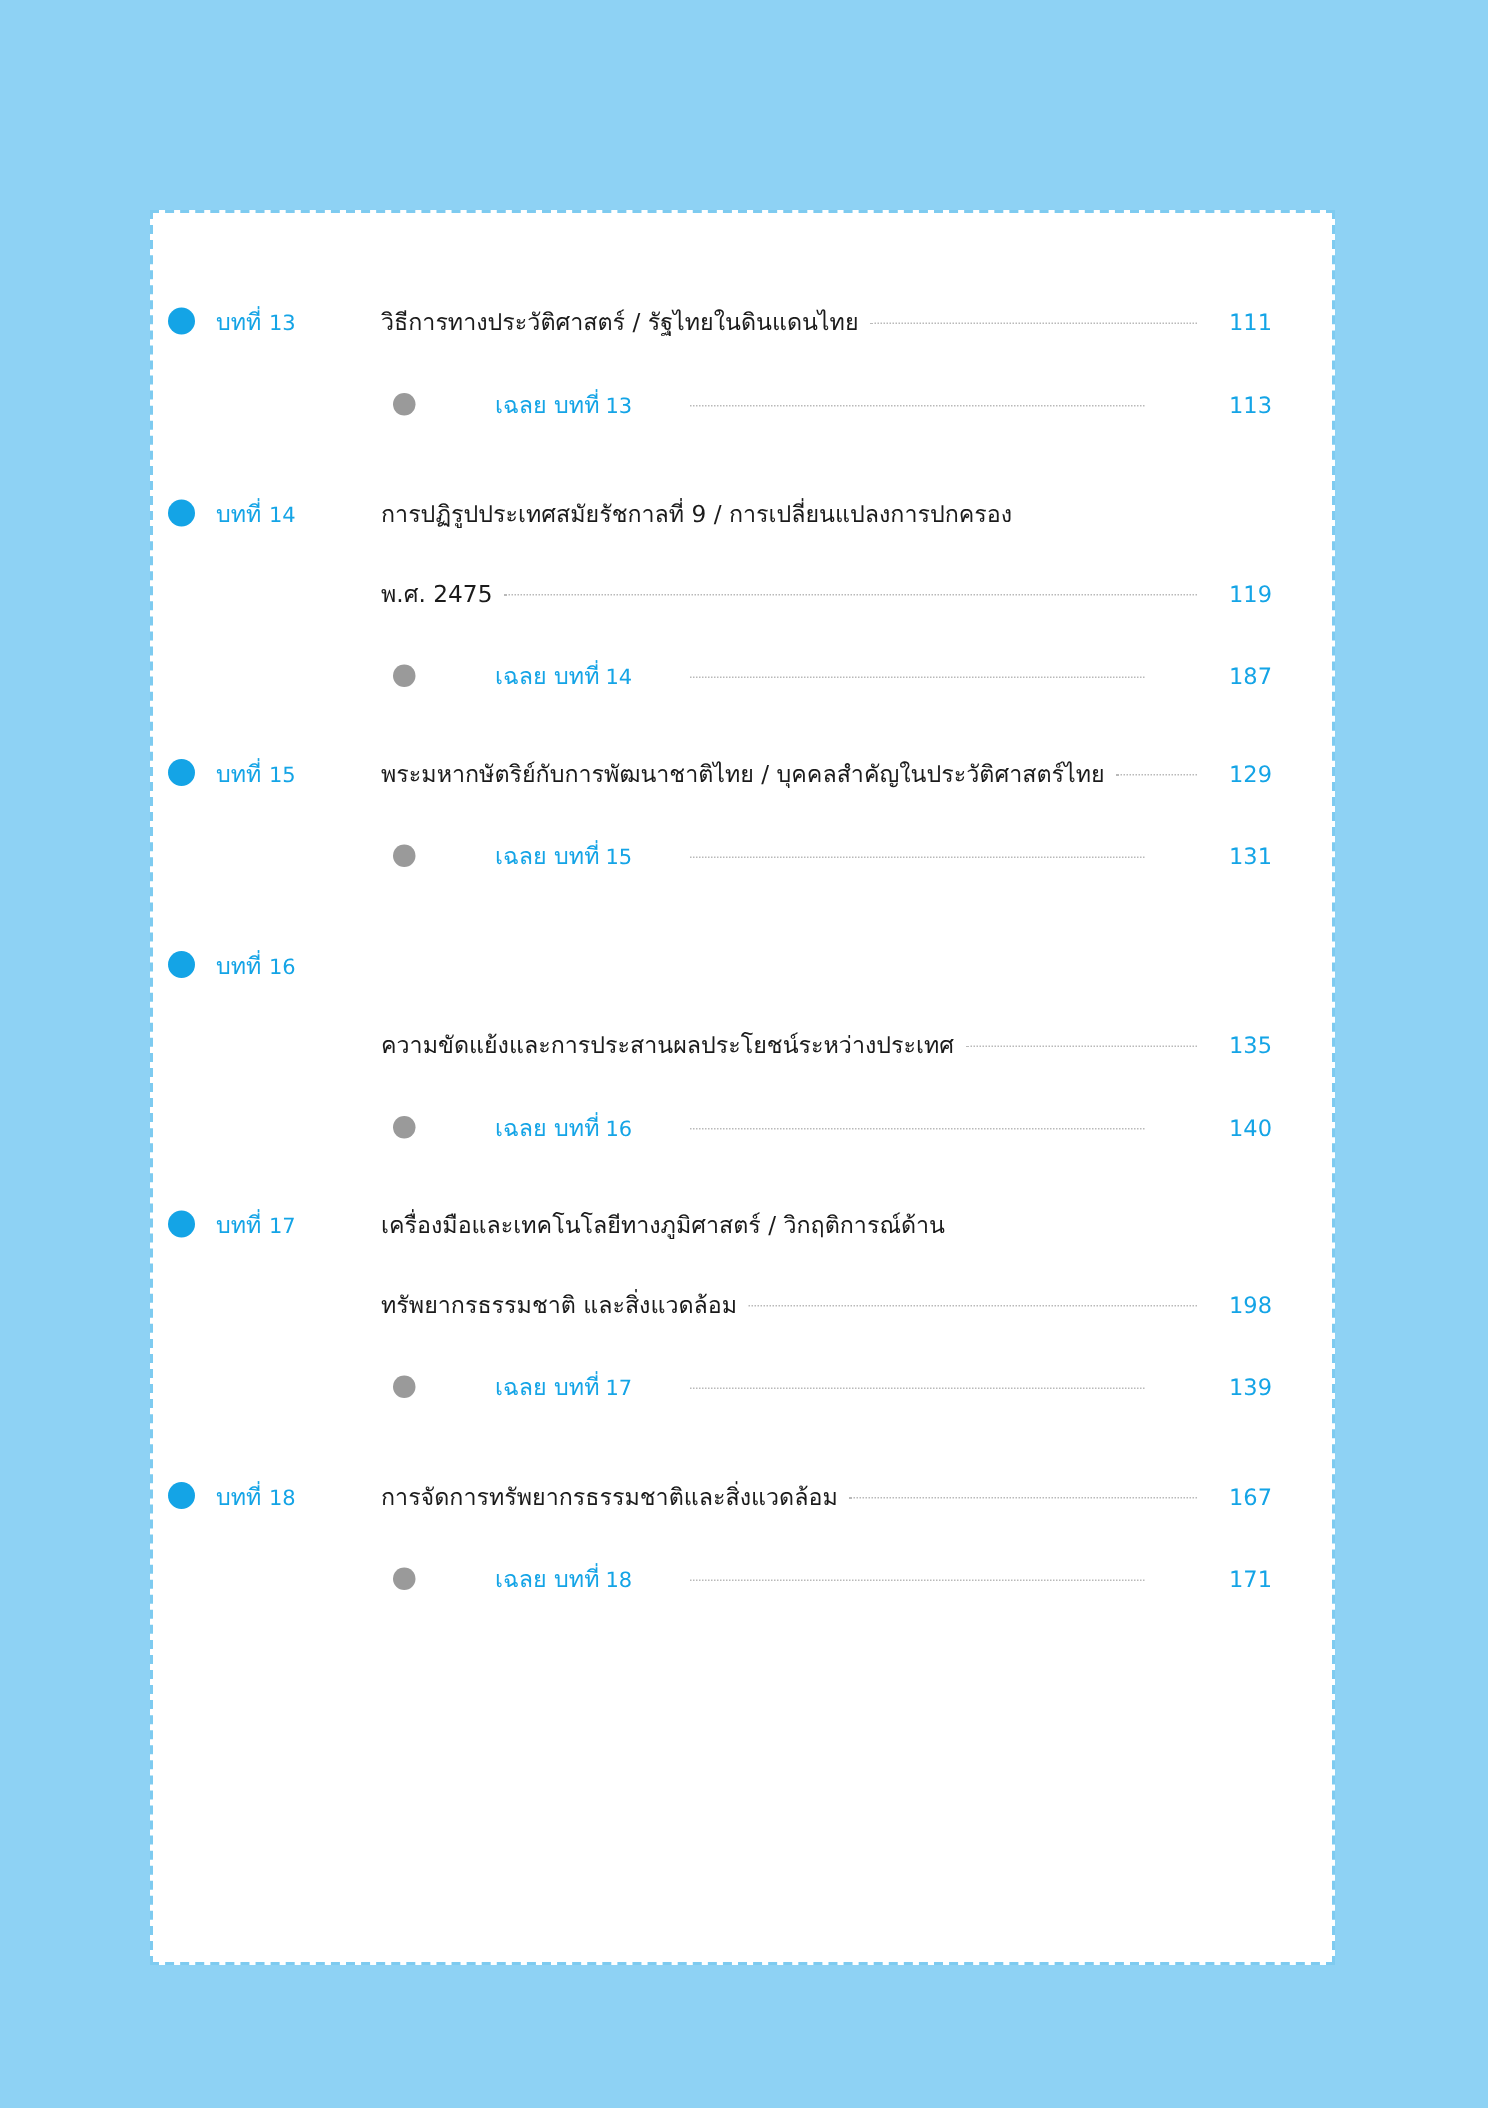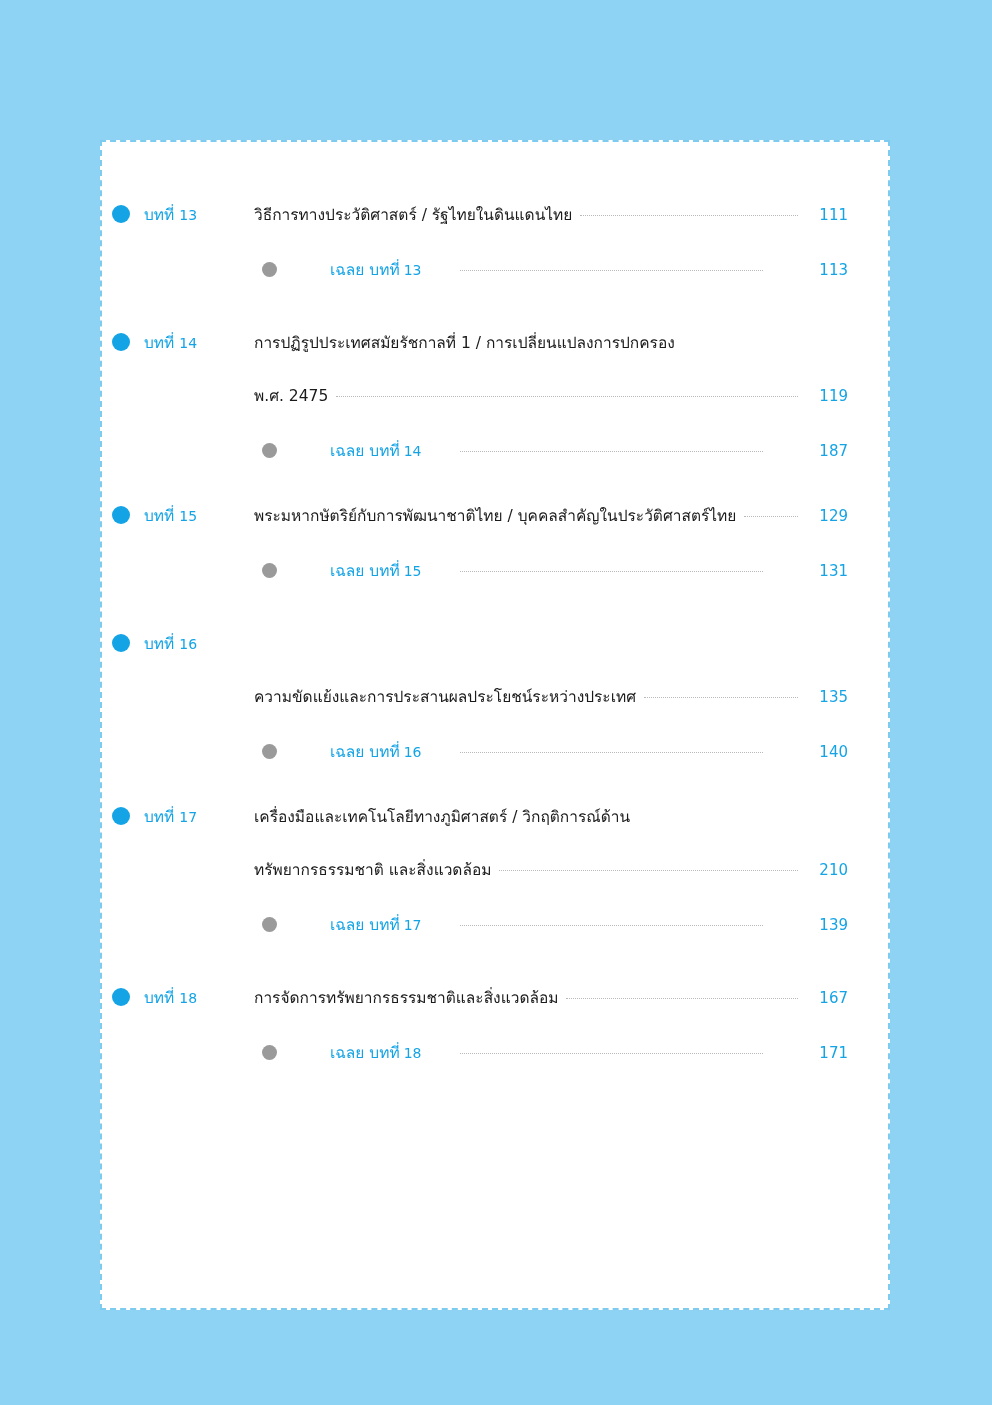--- a/index.html
+++ b/index.html
@@ -149,21 +149,21 @@
         <span class="dots"></span>
         <span class="pageno">113</span>
       </div>
     </div>
     <div class="gap-lg"></div>
 
     <div class="entry">
       <div class="row nodots">
         <span class="bullet"></span>
         <span class="chapno"><span>บทที่</span><span class="num">14</span></span>
-        <span class="title">การปฏิรูปประเทศสมัยรัชกาลที่ 1  /   การเปลี่ยนแปลงการปกครอง</span>
+        <span class="title">การปฏิรูปประเทศสมัยรัชกาลที่ 9  /   การเปลี่ยนแปลงการปกครอง</span>
         <span class="dots"></span>
         <span class="pageno"></span>
       </div>
       <div class="cont">
         <span class="spacer"></span>
         <span class="title">พ.ศ. 2475</span>
         <span class="dots"></span>
         <span class="pageno">119</span>
       </div>
       <div class="subrow">
@@ -219,21 +219,21 @@
         <span class="bullet"></span>
         <span class="chapno"><span>บทที่</span><span class="num">17</span></span>
         <span class="title">เครื่องมือและเทคโนโลยีทางภูมิศาสตร์   / วิกฤติการณ์ด้าน</span>
         <span class="dots"></span>
         <span class="pageno"></span>
       </div>
       <div class="cont">
         <span class="spacer"></span>
         <span class="title">ทรัพยากรธรรมชาติ และสิ่งแวดล้อม</span>
         <span class="dots"></span>
-        <span class="pageno">210</span>
+        <span class="pageno">198</span>
       </div>
       <div class="subrow">
         <span class="bullet sub"></span>
         <span class="sublabel"><span>เฉลย   บทที่</span><span class="subnum">17</span></span>
         <span class="dots"></span>
         <span class="pageno">139</span>
       </div>
     </div>
     <div class="gap-lg"></div>
 

